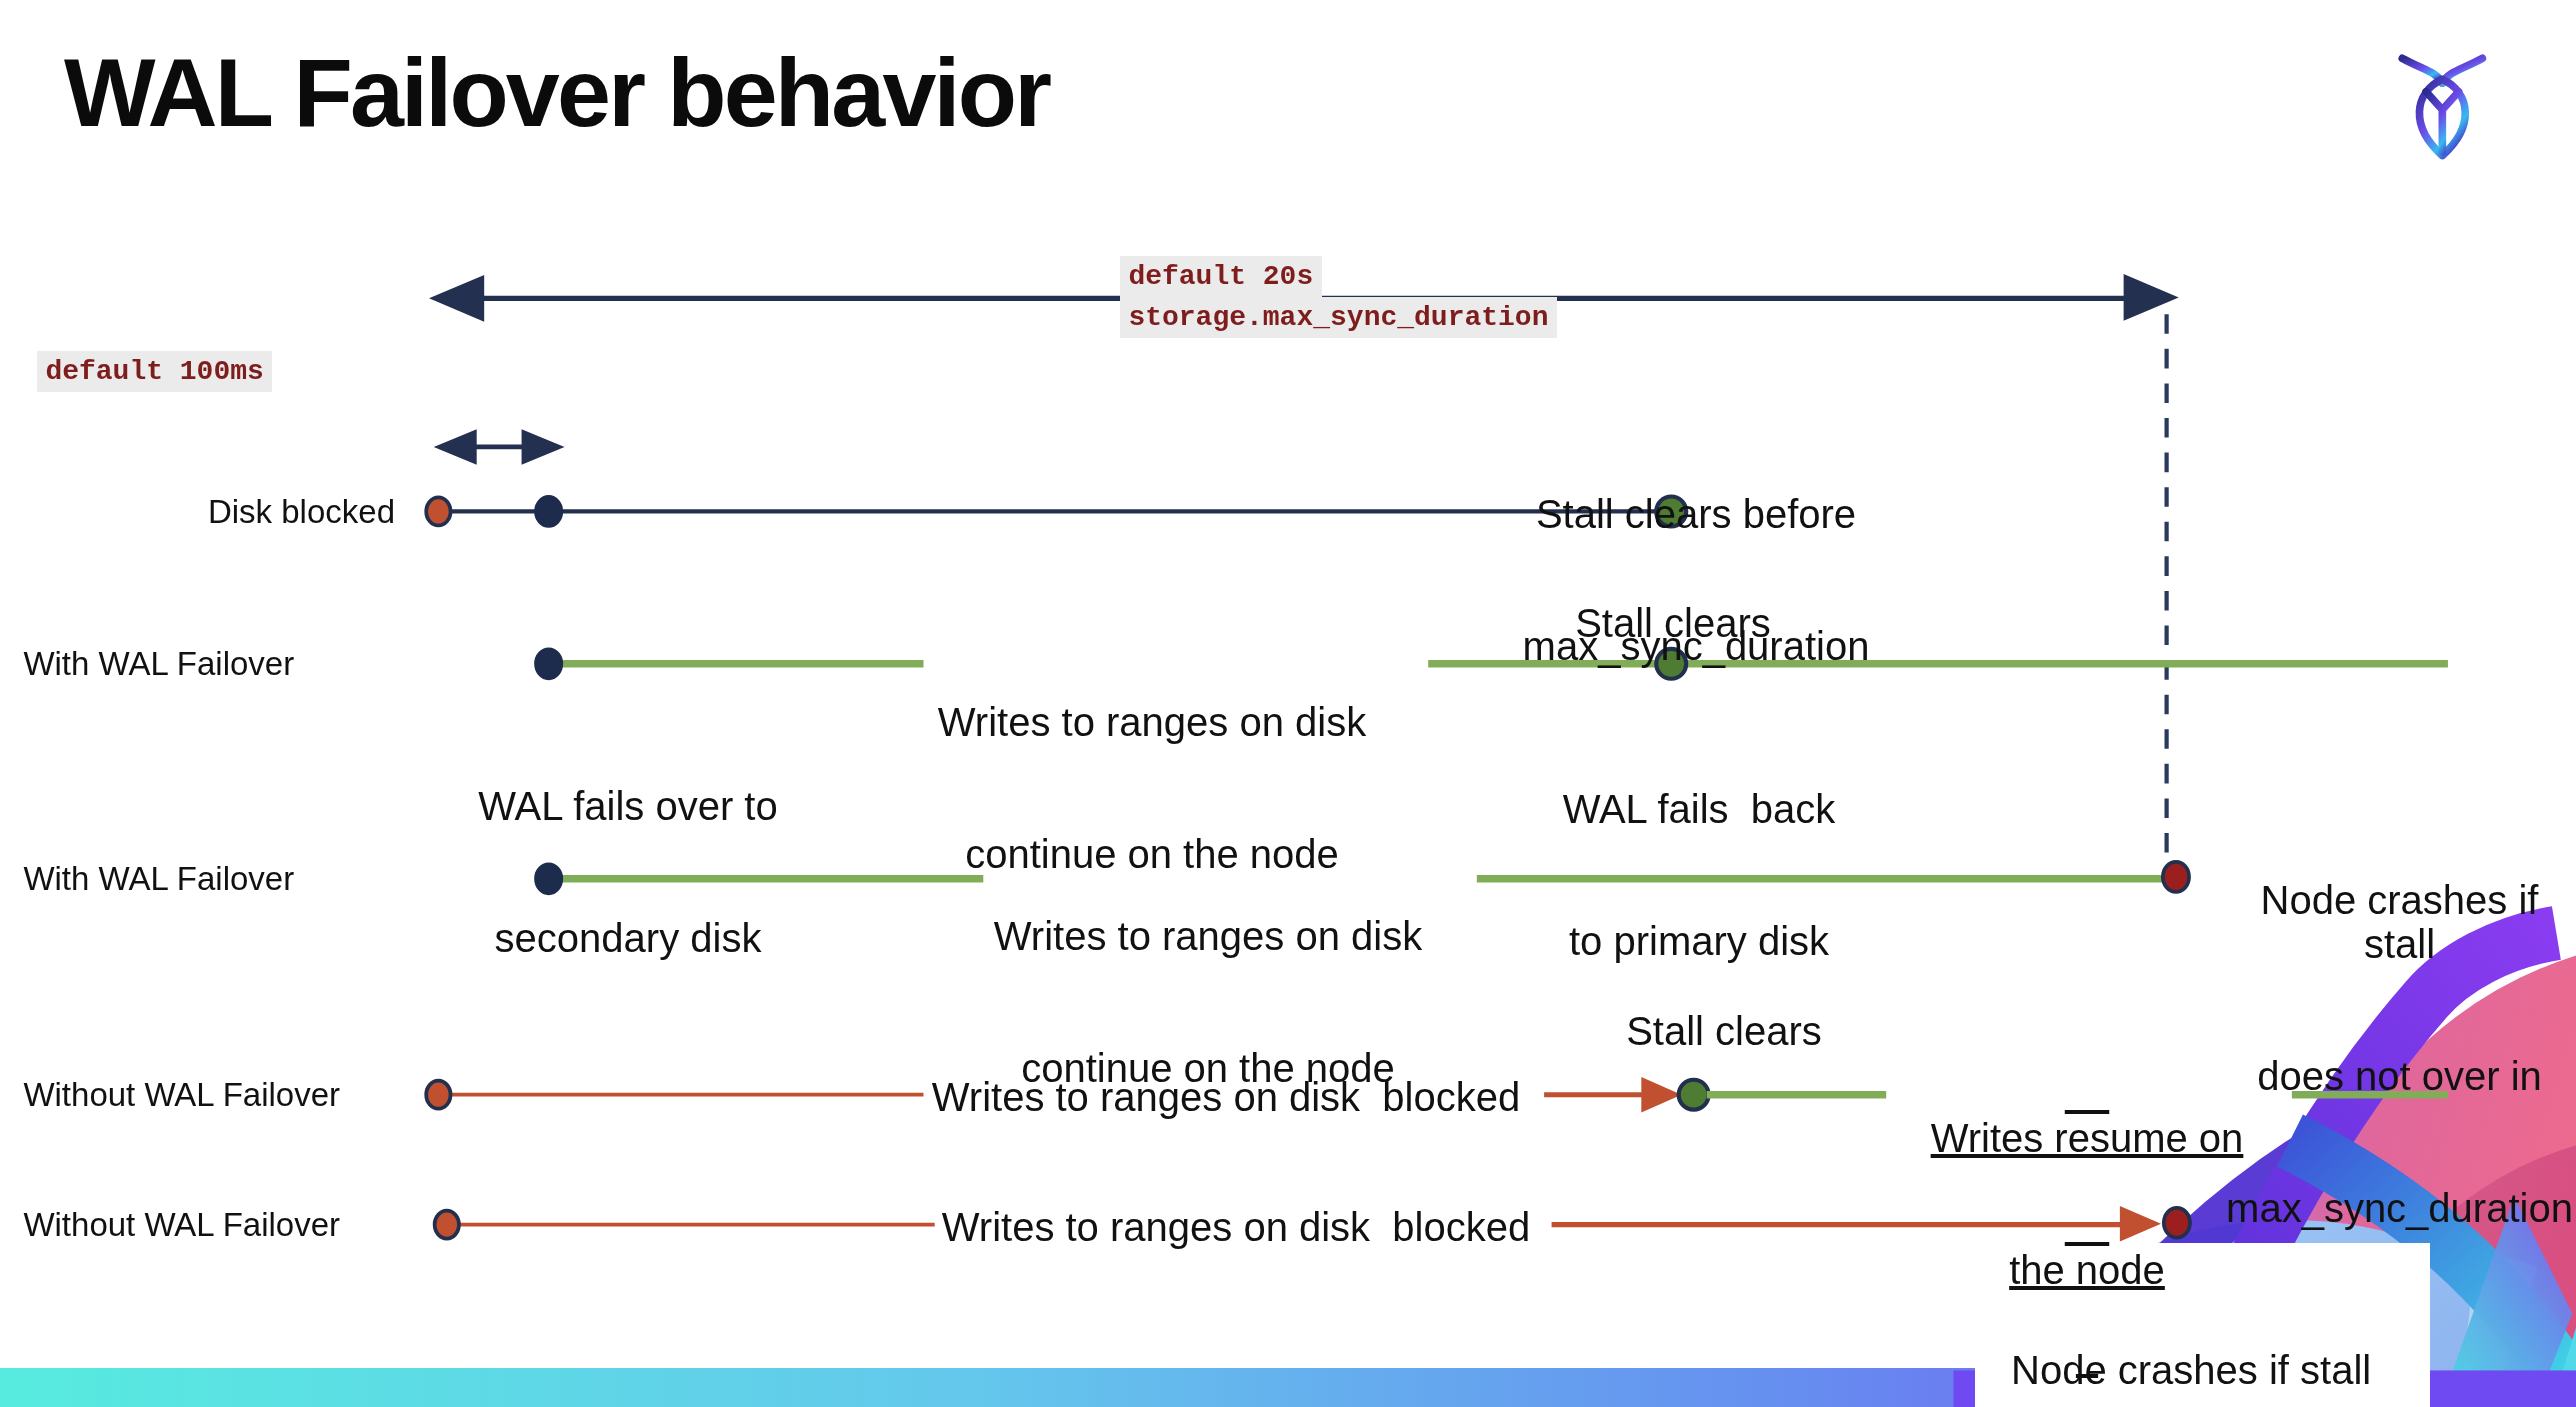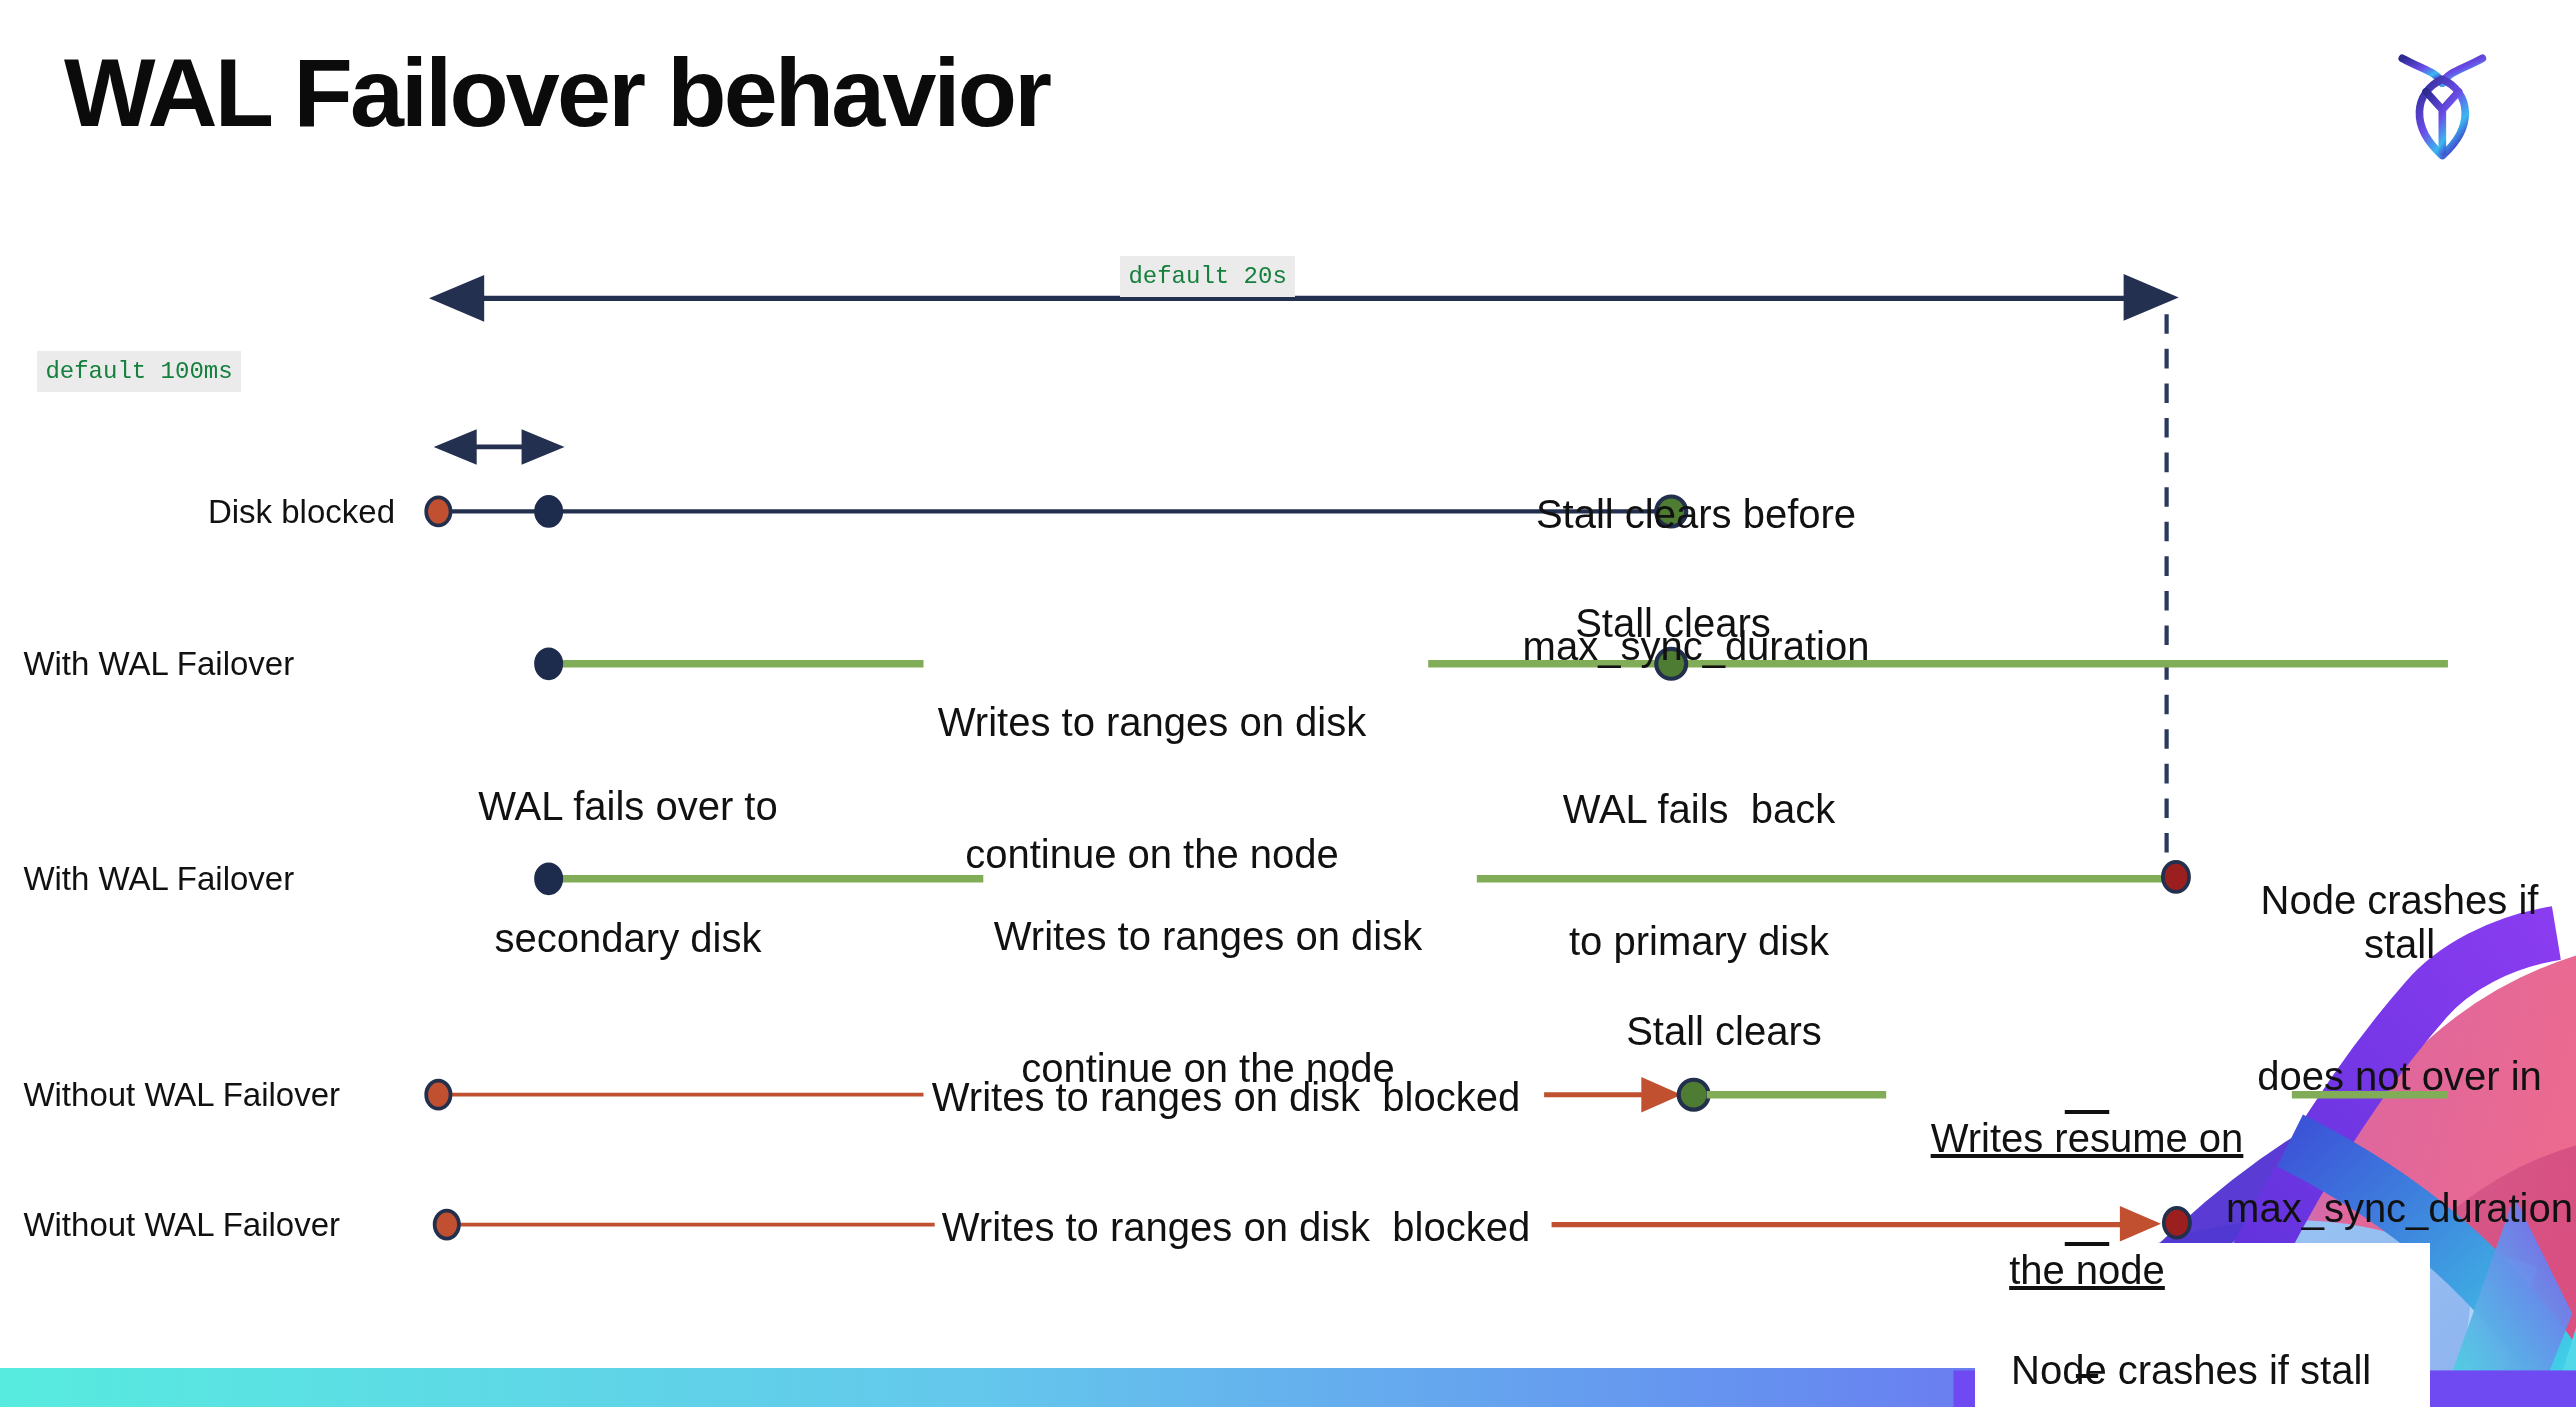--- a/index.html
+++ b/index.html
@@ -12,22 +12,22 @@
     left:64px;top:37px;font-size:97px;font-weight:bold;letter-spacing:-2.8px;
     color:#0b0b0b;z-index:4;
   }
   .layer-svg{left:0;top:0;z-index:1;}
   .bottom-bar{
     left:0;top:1368px;width:2576px;height:39px;z-index:0;
     background:linear-gradient(90deg,#57ebdf 0%,#64c7ec 38%,#668df0 70%,#7a44f1 100%);
   }
   .mono{
     font-family:"Liberation Mono","DejaVu Sans Mono",monospace;
-    font-size:24px;background:#ebebeb;color:#15803d;padding:1.9px 8.4px;line-height:37px;
-    white-space:pre;z-index:3;
+    font-size:28px;background:#ebebeb;color:#7f1d1d;padding:1.9px 8.4px;line-height:37px;
+    white-space:pre;z-index:3;font-weight:bold;
   }
   .rowlabel{
     font-size:33px;color:#111;line-height:47px;white-space:pre;z-index:3;
   }
   .ann{
     font-size:40px;color:#111;line-height:44px;text-align:center;white-space:pre-wrap;z-index:3;
   }
   .ann.left{text-align:center;}
   .center{transform:translateX(-50%);}
   .whitebox{
@@ -150,20 +150,21 @@
       <path d="M 50 32 C 80 46 84 82 50 112 C 16 82 20 46 50 32 Z" stroke="url(#gLogo)" stroke-width="8" fill="none" stroke-linejoin="round"></path>
       <path d="M 50 108 L 50 64 M 50 64 L 33 45 M 50 64 L 67 45" stroke="url(#gLogo)" stroke-width="8" fill="none" stroke-linecap="round"></path>
     </g>
   </svg>
 
   <div class="abs whitebox"></div>
 
   <div class="abs title">WAL Failover behavior</div>
 
   <div class="abs mono" style="left:1120px;top:256px;">default 20s</div>
+  <div class="abs mono" style="left:1120px;top:297px;">storage.max_sync_duration</div>
 
   <div class="abs mono" style="left:37px;top:351px;">default 100ms</div>
 
   <div class="abs rowlabel" style="left:150px;top:488px;width:245px;text-align:right;">Disk blocked</div>
   <div class="abs rowlabel" style="left:23.4px;top:640px;">With WAL Failover</div>
   <div class="abs rowlabel" style="left:23.4px;top:855px;">With WAL Failover</div>
   <div class="abs rowlabel" style="left:23.4px;top:1071px;">Without WAL Failover</div>
   <div class="abs rowlabel" style="left:23.4px;top:1201px;">Without WAL Failover</div>
 
   <div class="abs ann center" style="left:1696px;top:404px;">

